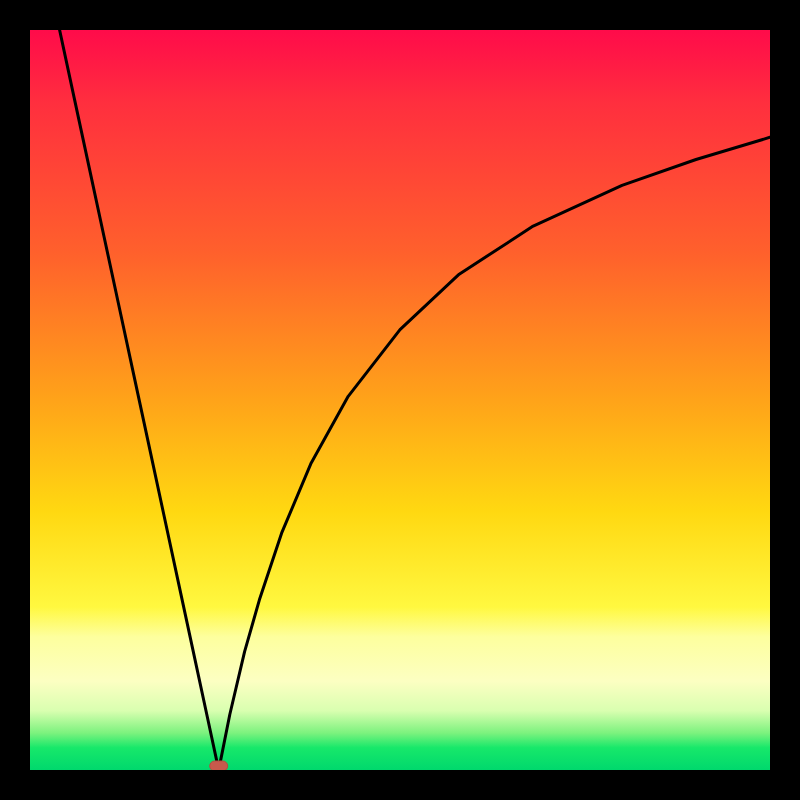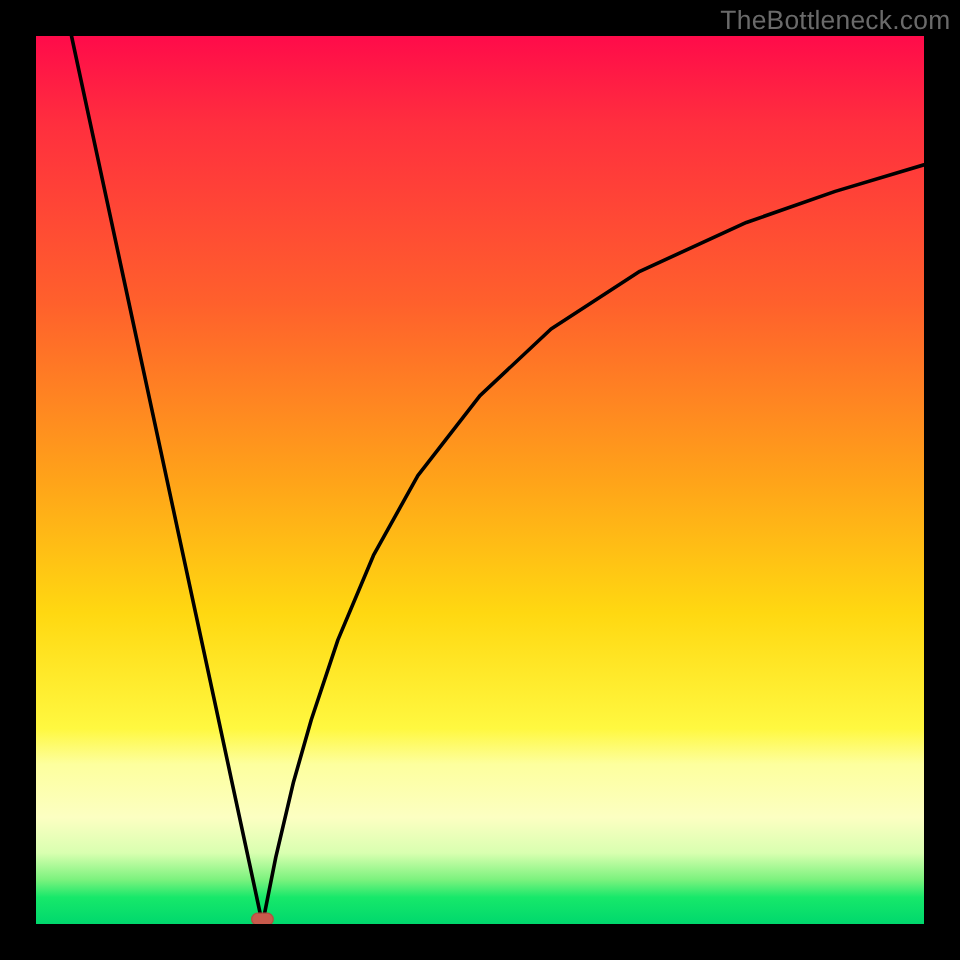--- a/index.html
+++ b/index.html
@@ -61,14 +61,13 @@
 <body>
 
 <div class="frame">
   <div class="plot">
     <svg class="curve-svg" viewBox="0 0 740 740" preserveAspectRatio="none">
       <path id="curve-left" fill="none" stroke-width="3" stroke-linecap="round" stroke-linejoin="round" d="M29.60 0.00 L44.40 68.82 L59.20 137.64 L74.00 206.46 L88.80 275.28 L103.60 344.10 L118.40 412.92 L133.20 481.74 L148.00 550.56 L162.80 619.38 L177.60 688.20 L188.70 740.00" stroke="#000000"></path>
       <path id="curve-right" fill="none" stroke-width="3" stroke-linecap="round" stroke-linejoin="round" d="M188.70 740.00 L199.80 684.50 L214.60 621.60 L229.40 569.80 L251.60 503.20 L281.20 432.90 L318.20 366.30 L370.00 299.70 L429.20 244.20 L503.20 196.10 L592.00 155.40 L666.00 129.50 L740.00 107.30" stroke="#000000"></path>
       <rect id="marker" rx="5" ry="5" height="10" width="18" x="179.70" y="731.00" fill="#c85a4c" stroke="#b44e40" stroke-width="1"></rect>
     </svg>
   </div>
-  <div class="watermark">TheBottleneck.com</div>
 </div>
 
 </body></html>

